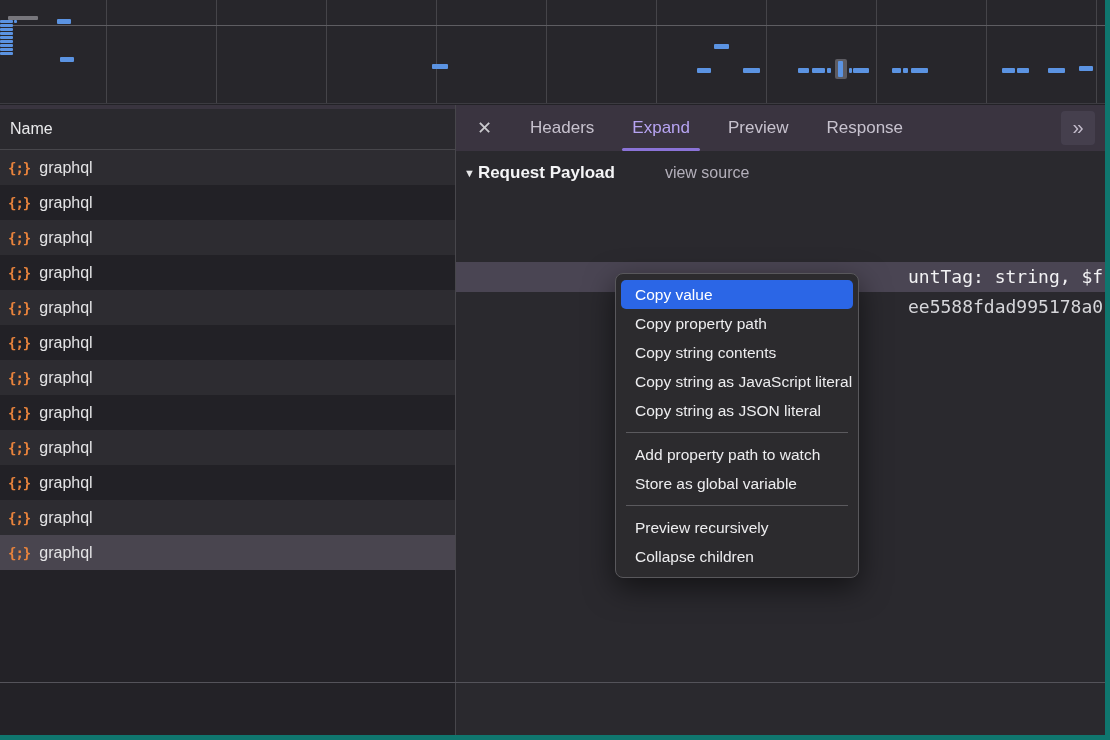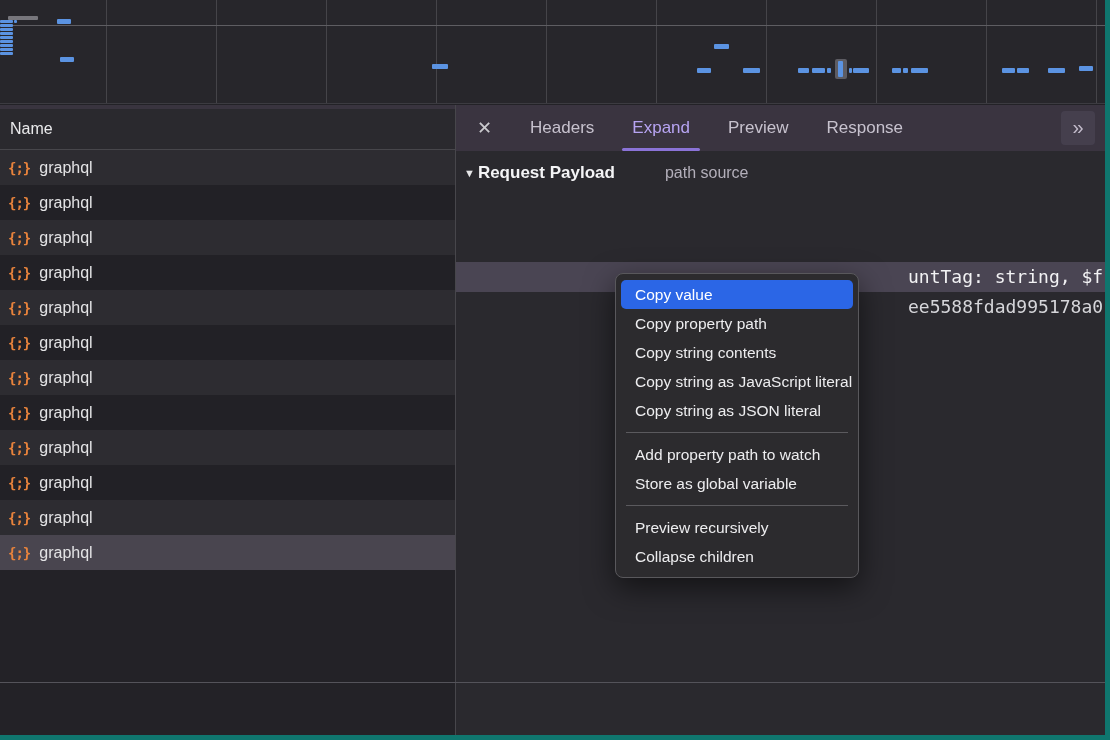--- a/index.html
+++ b/index.html
@@ -183,21 +183,21 @@
             <span class="tab">Headers</span>
             <span class="tab active">Expand</span>
             <span class="tab">Preview</span>
             <span class="tab">Response</span>
           </div>
         <span id="overflow-btn">»</span>
       </div>
 
       <div id="payload">
         <div id="payload-header">
-          <span class="disclosure">▼</span><span id="payload-title">Request Payload</span><span id="view-source">path source</span>
+          <span class="disclosure">▼</span><span id="payload-title">Request Payload</span><span id="view-source">view source</span>
         </div>
 
         <div id="tree">
           <div class="tree-row indent-root">
             
           </div>
           <div class="tree-row indent-key">
             
           </div>
           <div class="tree-row indent-key hl">

